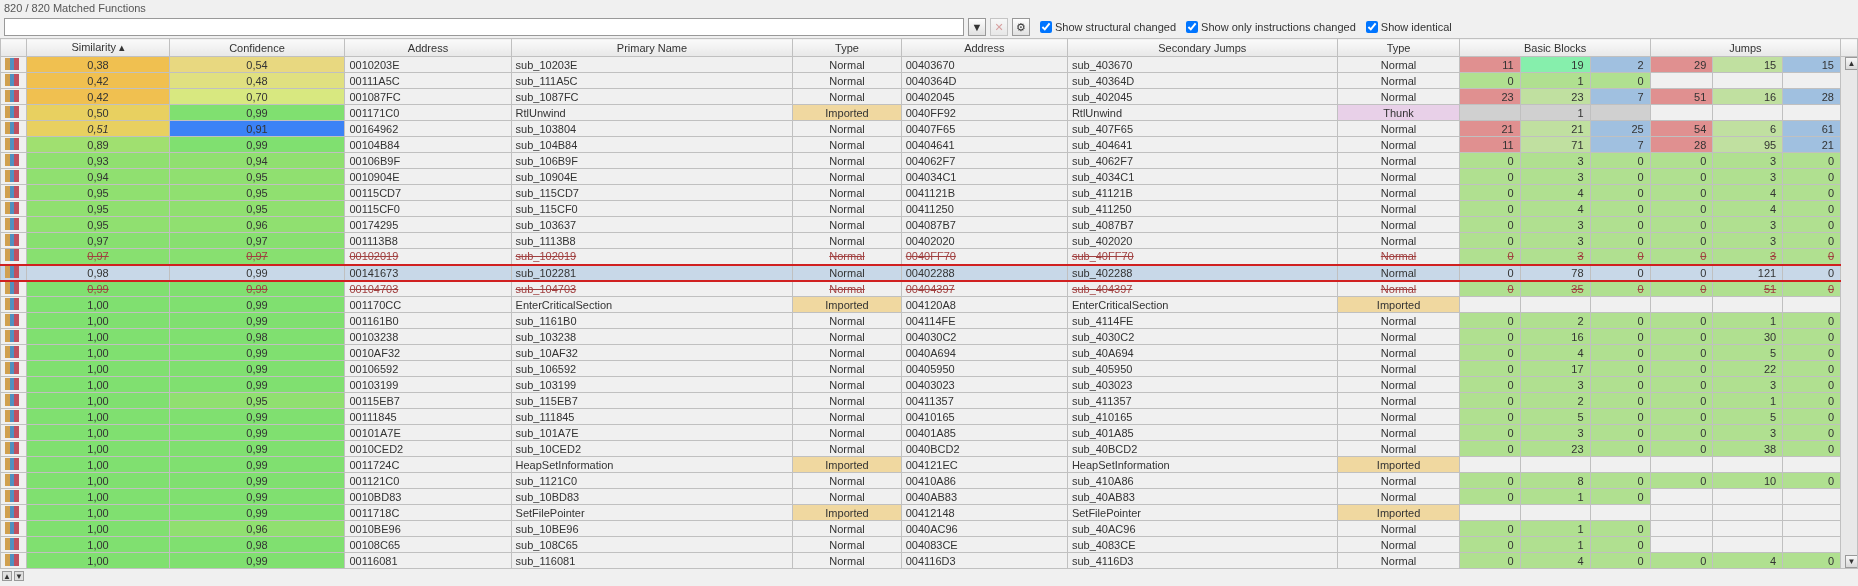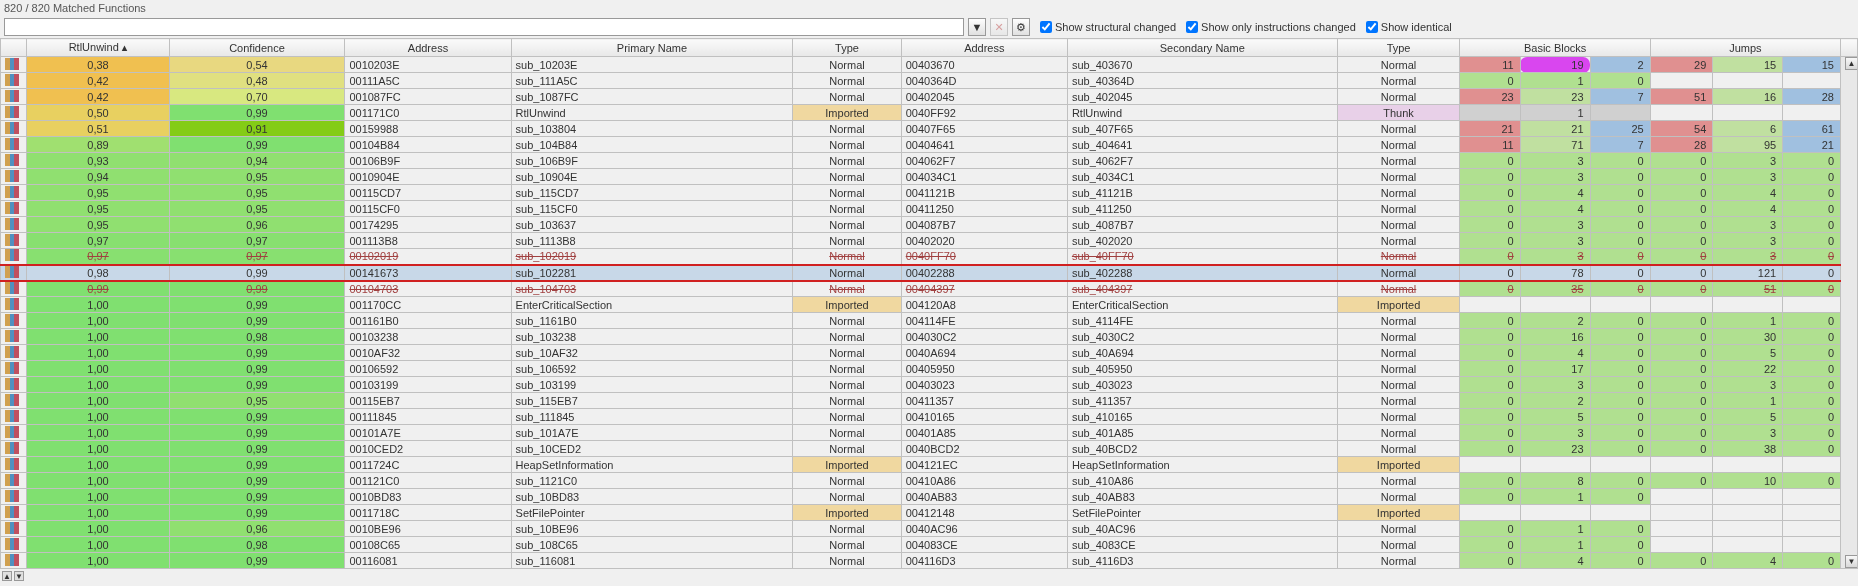--- a/index.html
+++ b/index.html
@@ -92,46 +92,46 @@
         <col class="col-bb2">
         <col class="col-bb3">
         <col class="col-j1">
         <col class="col-j2">
         <col class="col-j3">
         <col class="col-scroll">
 </colgroup>
 <thead>
 <tr>
 <th></th>
-<th>RtlUnwind ▴</th>
+<th>Similarity ▴</th>
 <th>Confidence</th>
 <th>Address</th>
 <th>Primary Name</th>
 <th>Type</th>
 <th>Address</th>
-<th>Secondary Name</th>
+<th>Secondary Jumps</th>
 <th>Type</th>
 <th colspan="3">Basic Blocks</th>
 <th colspan="3">Jumps</th>
 <th></th>
 </tr>
 </thead>
 <tbody id="tbody">
         <tr>
           <td><span class="row-icon"></span></td>
           <td class="cell-sim" style="background: rgb(240, 192, 80);">0,38</td>
           <td class="cell-conf" style="background: rgb(232, 216, 128);">0,54</td>
           <td class="cell-addr">0010203E</td>
           <td class="cell-name">sub_10203E</td>
           <td class="cell-type">Normal</td>
           <td class="cell-addr">00403670</td>
           <td class="cell-name">sub_403670</td>
           <td class="cell-type">Normal</td>
           <td class="cell-num" style="background: rgb(224, 144, 144);">11</td>
-          <td class="cell-num" style="background: #d946ef; border-radius: 7px;">19</td>
+          <td class="cell-num" style="background: #86efac;">19</td>
           <td class="cell-num" style="background: rgb(160, 192, 224);">2</td>
           <td class="cell-num" style="background: rgb(224, 144, 144);">29</td>
           <td class="cell-num" style="background: rgb(192, 224, 160);">15</td>
           <td class="cell-num" style="background: rgb(160, 192, 224);">15</td>
           <td class="scrollbar-cell" rowspan="32">
             <div class="scroll-arrow" style="top:0">▲</div>
             <div class="scroll-arrow" style="bottom:0">▼</div>
           </td>
         </tr>
         <tr>
@@ -180,23 +180,23 @@
           <td class="cell-type thunk">Thunk</td>
           <td class="cell-num" style="background: rgb(208, 208, 208);"></td>
           <td class="cell-num" style="background: rgb(208, 208, 208);">1</td>
           <td class="cell-num" style="background: rgb(208, 208, 208);"></td>
           <td class="cell-num"></td>
           <td class="cell-num"></td>
           <td class="cell-num"></td>
         </tr>
         <tr>
           <td><span class="row-icon"></span></td>
-          <td class="cell-sim" style="background: rgb(232, 208, 96);">0,51</td>
-          <td class="cell-conf" style="background: #84cc16; margin-left: 34px;">0,91</td>
-          <td class="cell-addr">00159988</td>
+          <td class="cell-sim" style="background: rgb(232, 208, 96); font-style: italic;">0,51</td>
+          <td class="cell-conf" style="background: #3b82f6; margin-left: 34px;">0,91</td>
+          <td class="cell-addr">00164962</td>
           <td class="cell-name">sub_103804</td>
           <td class="cell-type">Normal</td>
           <td class="cell-addr">00407F65</td>
           <td class="cell-name">sub_407F65</td>
           <td class="cell-type">Normal</td>
           <td class="cell-num" style="background: rgb(224, 144, 144);">21</td>
           <td class="cell-num" style="background: rgb(192, 224, 160);">21</td>
           <td class="cell-num" style="background: rgb(160, 192, 224);">25</td>
           <td class="cell-num" style="background: rgb(224, 144, 144);">54</td>
           <td class="cell-num" style="background: rgb(192, 224, 160);">6</td>

